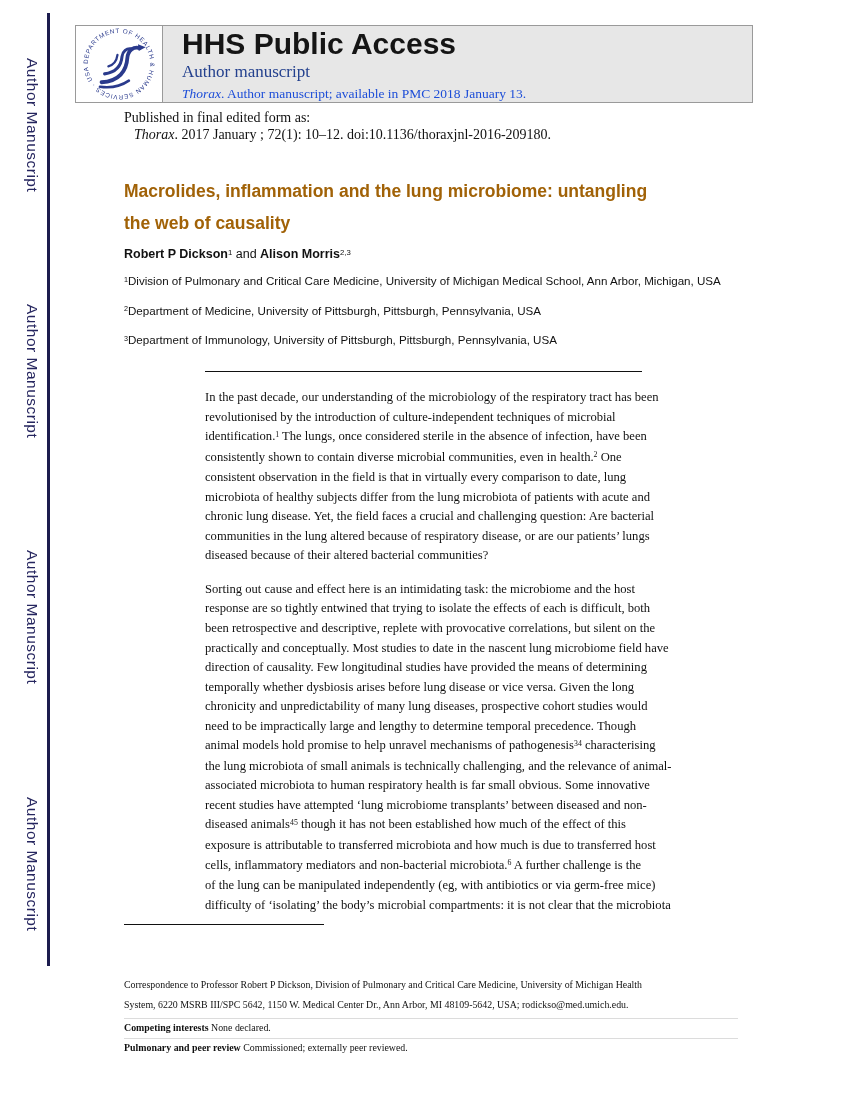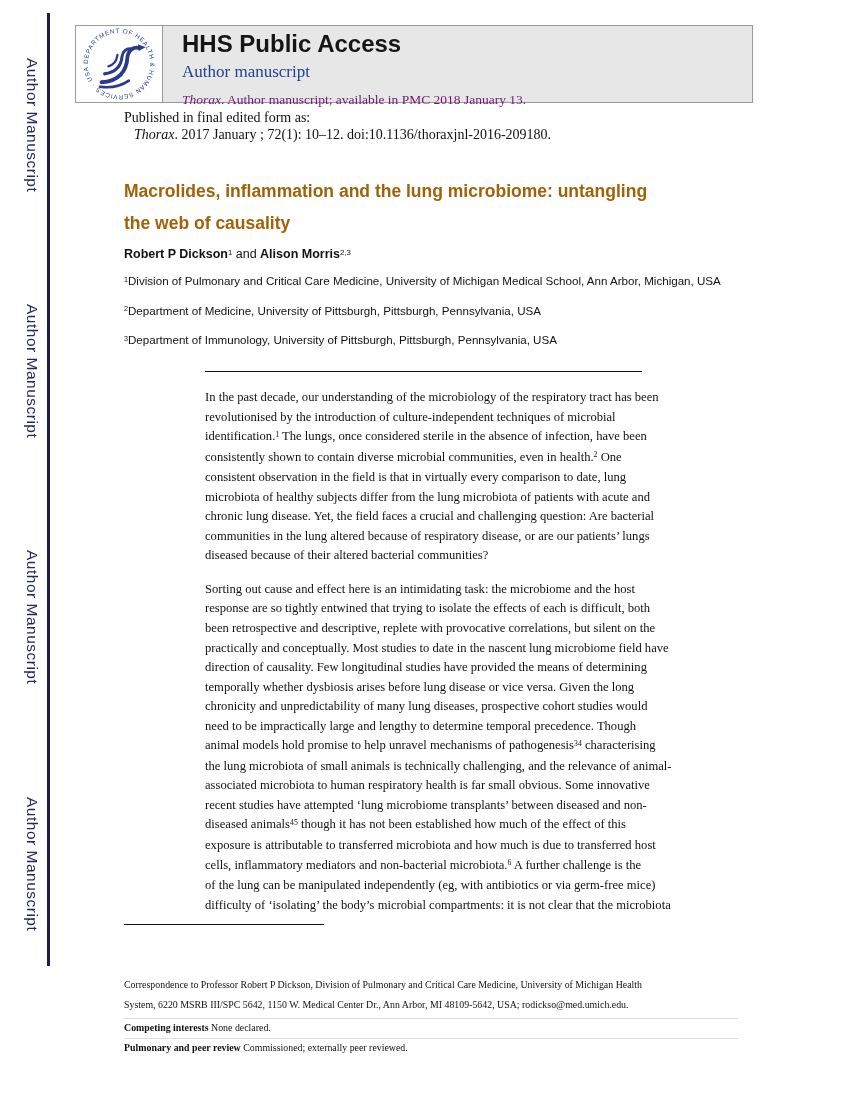--- a/index.html
+++ b/index.html
@@ -13,23 +13,23 @@
                align-items:center;padding:45px 0 35px 0;box-sizing:border-box;}
   .side-label{writing-mode:vertical-rl;font-family:"Liberation Sans",sans-serif;
               font-size:15.5px;color:#26265f;letter-spacing:.5px;white-space:nowrap;}
 
   
   .hdr{position:absolute;left:75px;top:25px;width:678px;height:78px;background:#e7e7e7;
        border:1px solid #9a9a9a;box-sizing:border-box;}
   .logo-box{position:absolute;left:0;top:0;bottom:0;width:86px;background:#fff;
             border-right:1px solid #9a9a9a;display:flex;align-items:center;justify-content:center;}
   .hdr-text{position:absolute;left:106px;top:3px;}
-  .hdr-title{font-family:"Liberation Sans",sans-serif;font-weight:bold;font-size:24px;color:#151515;line-height:30px;}
+  .hdr-title{font-family:"Liberation Sans",sans-serif;font-weight:bold;font-size:30px;color:#151515;line-height:30px;}
   .hdr-sub{font-size:17px;color:#24418e;line-height:21px;margin-top:2px;}
-  .hdr-cite{font-size:13.5px;color:#701a75;line-height:17px;margin-top:9px;}
+  .hdr-cite{font-size:13.5px;color:#1d4ed8;line-height:17px;margin-top:3px;}
 
   
   .pub{position:absolute;left:124px;top:109px;font-size:14px;line-height:17px;}
   .pub-cite{padding-left:10px;}
 
   
   .art-title{position:absolute;left:124px;top:176px;font-family:"Liberation Sans",sans-serif;
              font-weight:bold;font-size:17.5px;line-height:31.5px;color:#a16207;white-space:nowrap;}
   .authors{position:absolute;left:124px;top:247px;font-family:"Liberation Sans",sans-serif;
            font-size:12.5px;color:#111;white-space:nowrap;}

